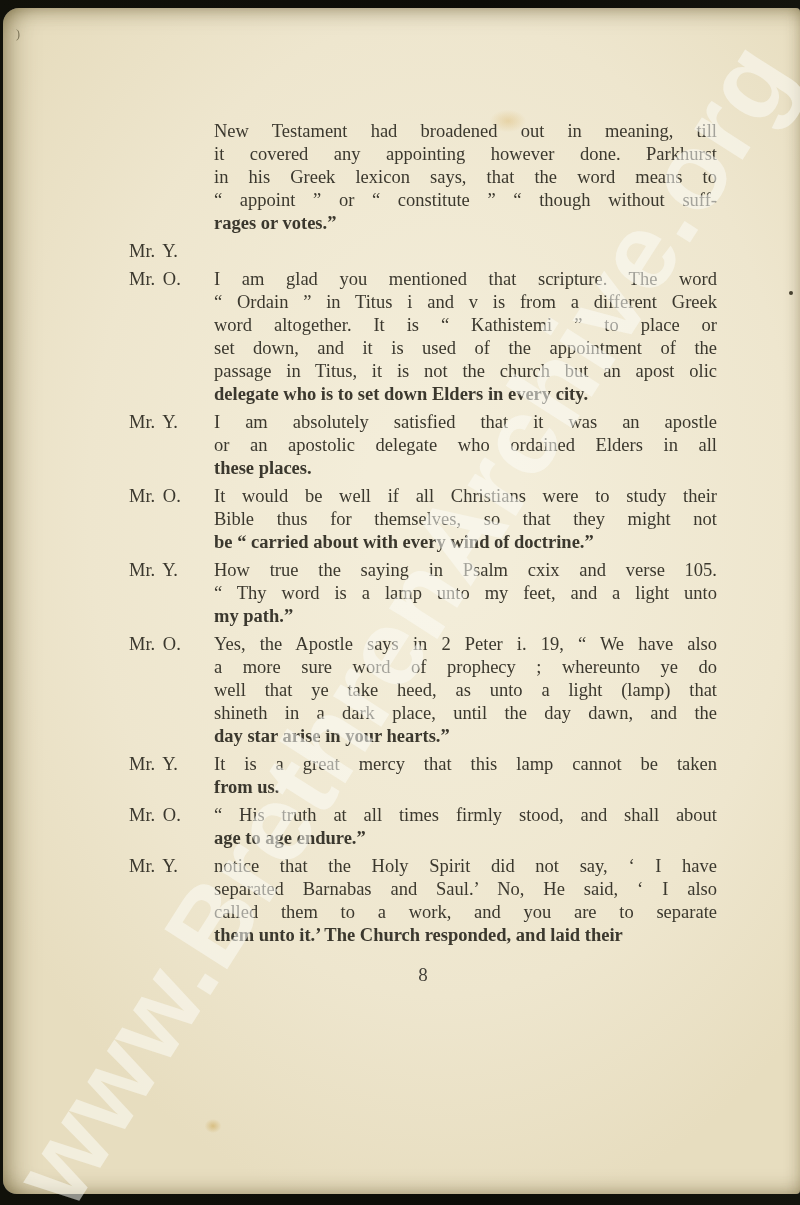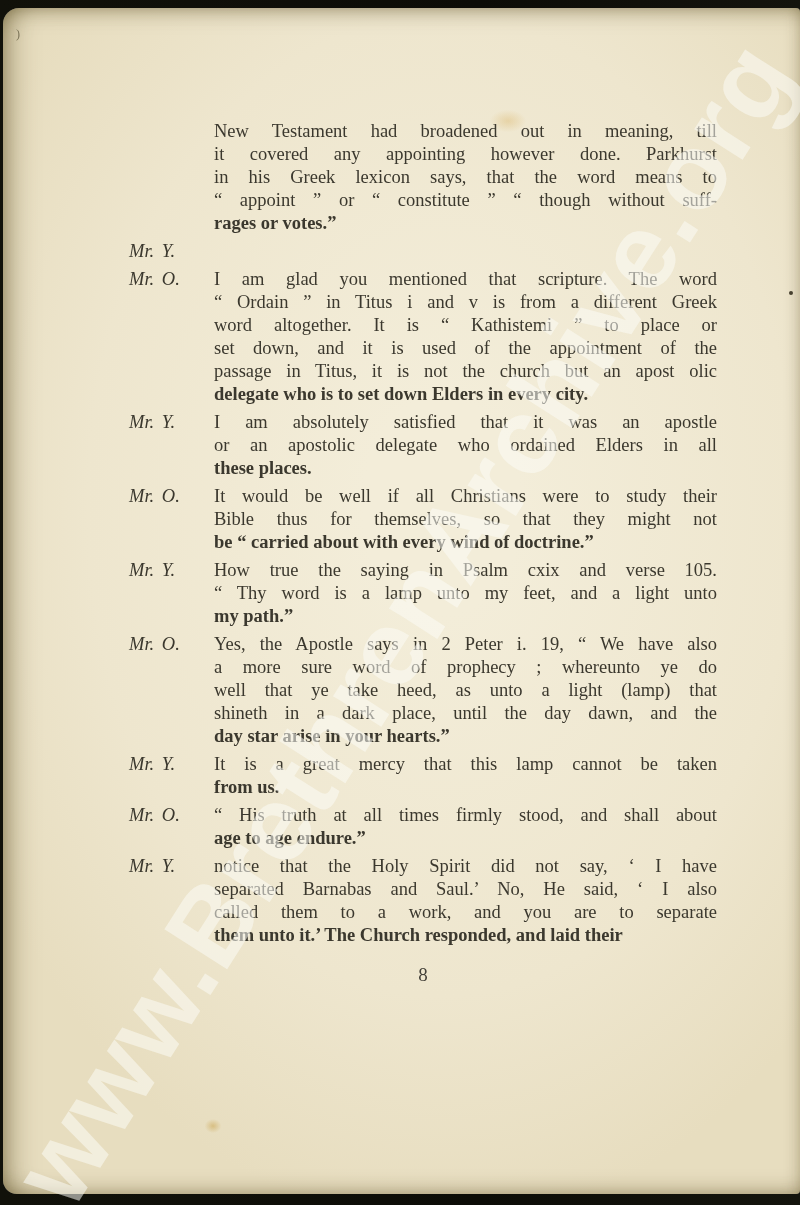--- a/index.html
+++ b/index.html
@@ -34,21 +34,21 @@
     font-size:18.5px;
     line-height:23px;
     z-index:2;
   }
   .dialogue { width:588px; }
   .entry {
     display:grid;
     grid-template-columns:85px 503px;
     margin-bottom:5px;
   }
-  .speaker { word-spacing:3px;font-style:italic; }
+  .speaker { word-spacing:3px; }
   .line { text-align:justify; text-align-last:justify; }
   .line.last { text-align-last:auto;font-weight:bold; }
   .page-number {
     width:588px; text-align:center;
     margin-top:16px; font-size:19px; color:#45423a;
   }
   .watermark {
     position:absolute; left:400px; top:615px;
     transform:translate(-50%,-50%) rotate(-57.5deg);
     font-family:"Liberation Sans", sans-serif;

